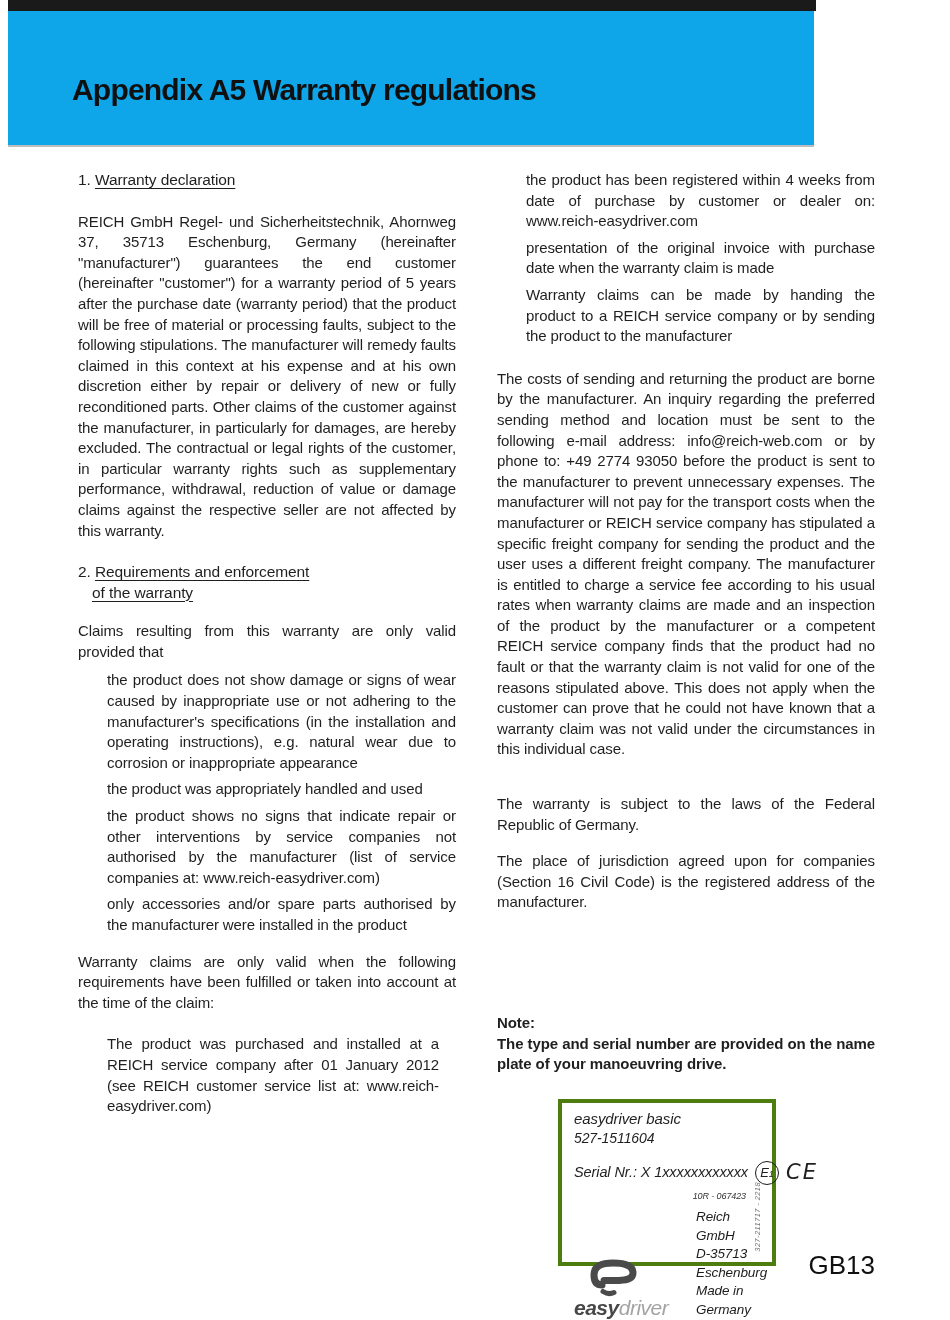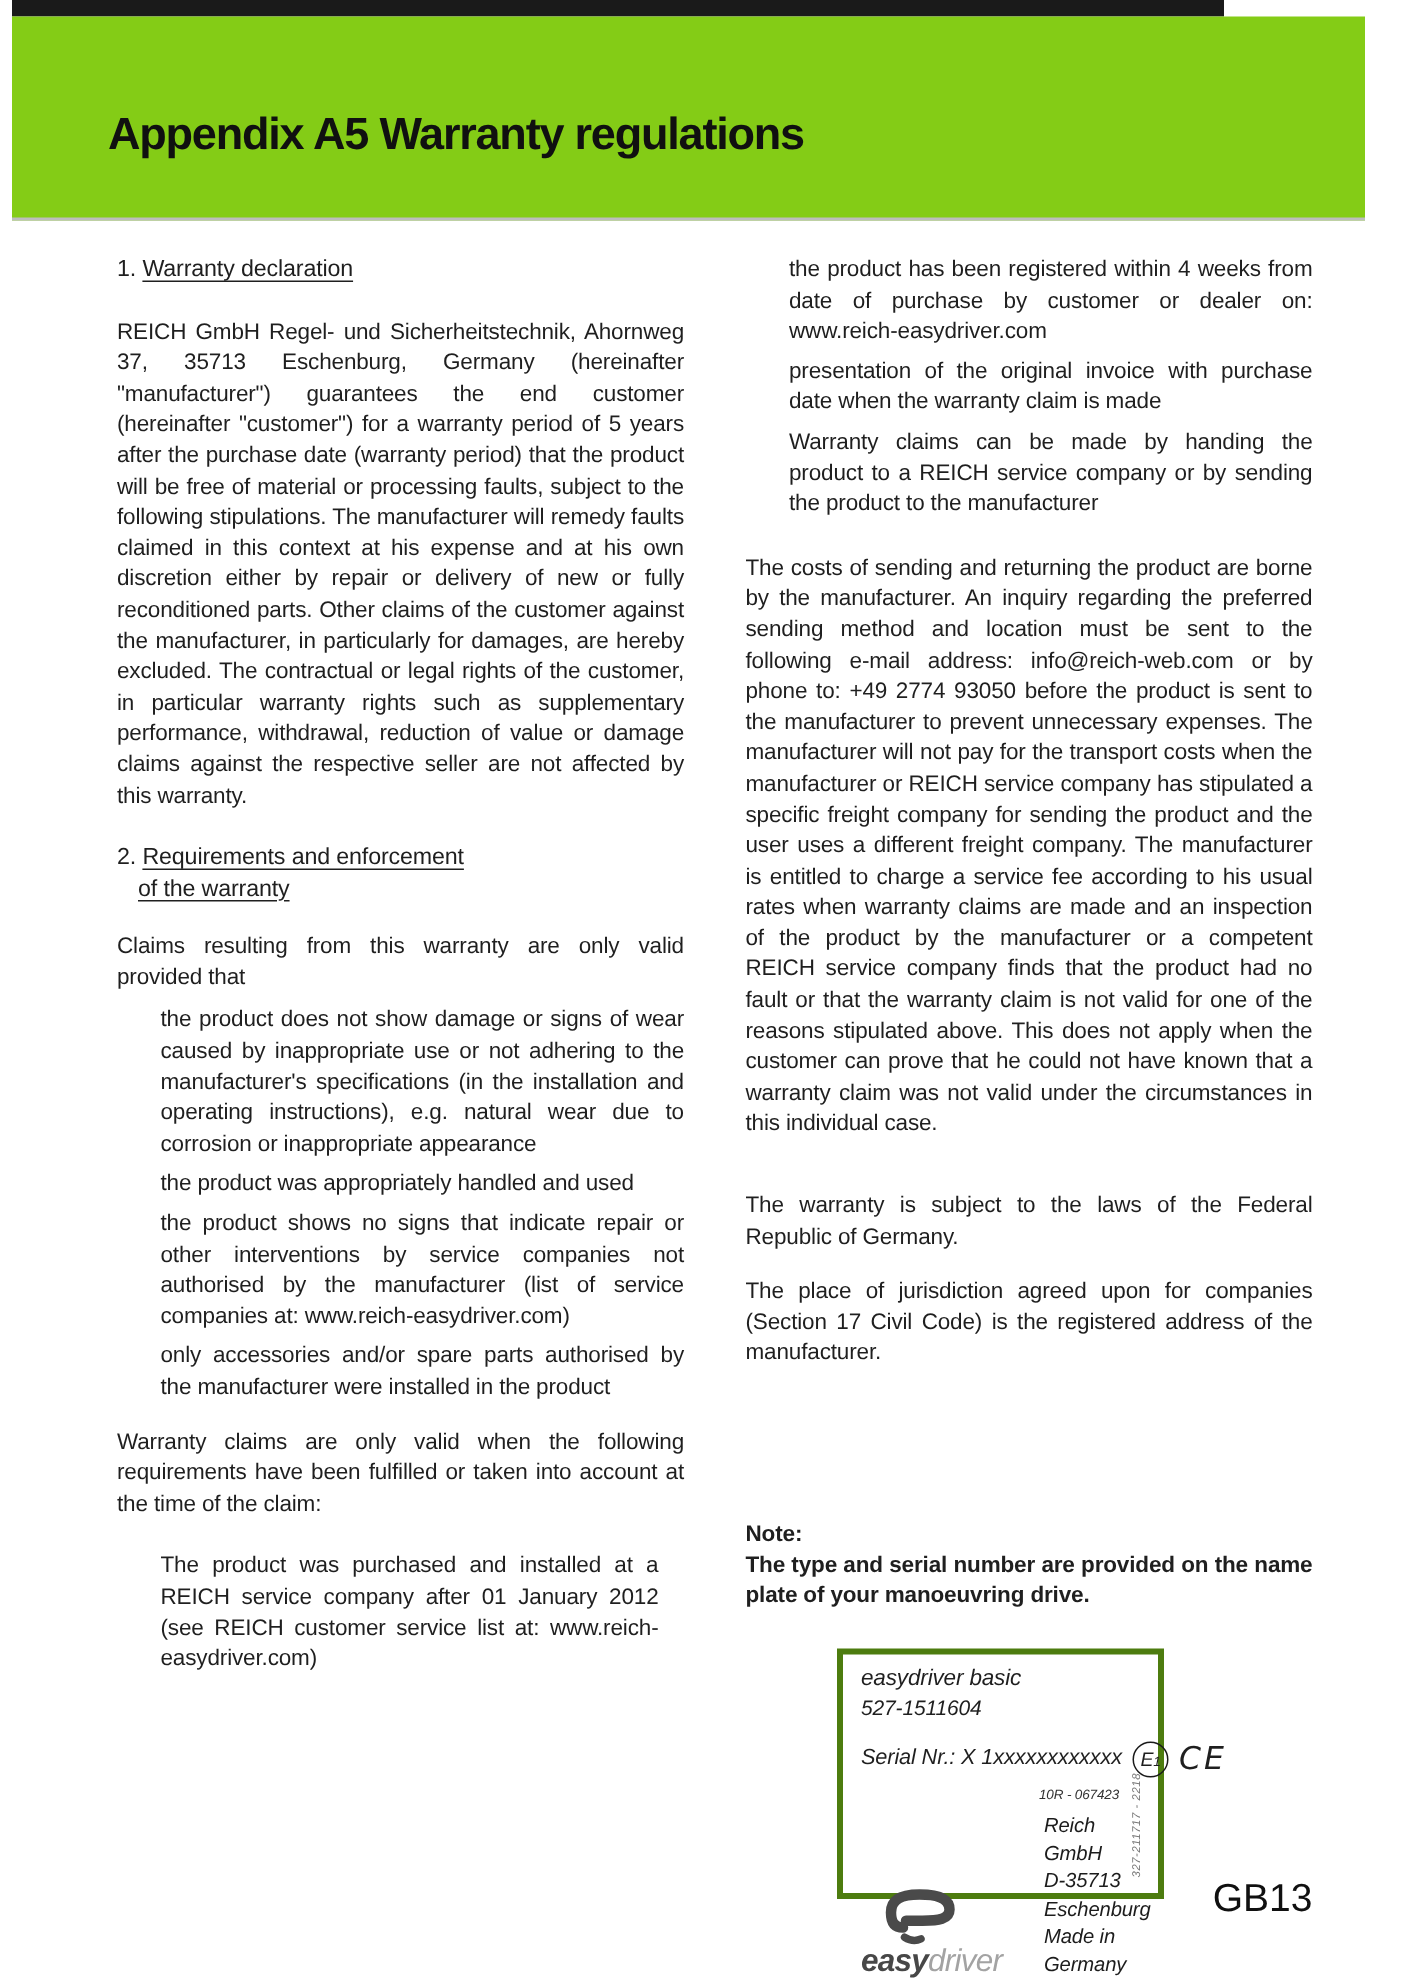--- a/index.html
+++ b/index.html
@@ -1,21 +1,21 @@
 <!DOCTYPE html>
 <html><head>
 <meta charset="utf-8">
 <style>
   html,body{margin:0;padding:0;}
   body{
     width:950px;height:1320px;background:#ffffff;position:relative;
     font-family:"Liberation Sans", sans-serif;color:#1f1f1f;overflow:hidden;
   }
   .top-bar{position:absolute;left:8px;top:0;width:808px;height:11px;background:#1a1a1a;}
-  .header-band{position:absolute;left:8px;top:11px;width:902px;height:134px;background:#84cc16;border-bottom:2px solid #bdbdbd;}
+  .header-band{position:absolute;left:8px;top:11px;width:806px;height:134px;background:#0ea5e9;border-bottom:2px solid #bdbdbd;}
   .header-title{position:absolute;left:64px;top:62px;margin:0;font-size:30px;font-weight:bold;letter-spacing:-0.8px;color:#101010;}
   .content{position:absolute;top:170px;left:78px;width:797px;display:flex;gap:41px;}
   .col{width:378px;font-size:15px;line-height:20.6px;text-align:justify;letter-spacing:-0.1px;}
   .sec-heading{margin:0 0 21px 0;font-size:15.5px;text-align:left;}
   .sec-heading.sec2{margin:0 0 18px 0;}
   .u{text-decoration:underline;text-underline-offset:3px;}
   .h2-line2{margin-left:14px;}
   .para{margin:0 0 21px 0;}
   .para.intro{margin-bottom:8px;}
   .cond{margin:0 0 6px 0;padding-left:29px;}
@@ -101,21 +101,21 @@
       <div class="cond-list tail">
         <p class="cond">the product has been registered within 4 weeks from date of purchase by customer or dealer on: www.reich-easydriver.com</p>
         <p class="cond">presentation of the original invoice with purchase date when the warranty claim is made</p>
         <p class="cond">Warranty claims can be made by handing the product to a REICH service company or by sending the product to the manufacturer</p>
       </div>
 
       <p class="para p-costs">The costs of sending and returning the product are borne by the manufacturer. An inquiry regarding the preferred sending method and location must be sent to the following e-mail address: info@reich-web.com or by phone to: +49 2774 93050 before the product is sent to the manufacturer to prevent unnecessary expenses. The manufacturer will not pay for the transport costs when the manufacturer or REICH service company has stipulated a specific freight company for sending the product and the user uses a different freight company. The manufacturer is entitled to charge a service fee according to his usual rates when warranty claims are made and an inspection of the product by the manufacturer or a competent REICH service company finds that the product had no fault or that the warranty claim is not valid for one of the reasons stipulated above. This does not apply when the customer can prove that he could not have known that a warranty claim was not valid under the circumstances in this individual case.</p>
 
       <p class="para p-law">The warranty is subject to the laws of the Federal Republic of Germany.</p>
 
-      <p class="para p-juris">The place of jurisdiction agreed upon for companies (Section 17 Civil Code) is the registered address of the manufacturer.</p>
+      <p class="para p-juris">The place of jurisdiction agreed upon for companies (Section 16 Civil Code) is the registered address of the manufacturer.</p>
 
       <div class="note-block">
         <p class="note-label">Note:</p>
         <p class="note-text">The type and serial number are provided on the name plate of your manoeuvring drive.</p>
       </div>
 
       <div class="nameplate">
         <div class="np-product">easydriver basic</div>
         <div class="np-type">527-1511604</div>
         <div class="np-serial-row">

